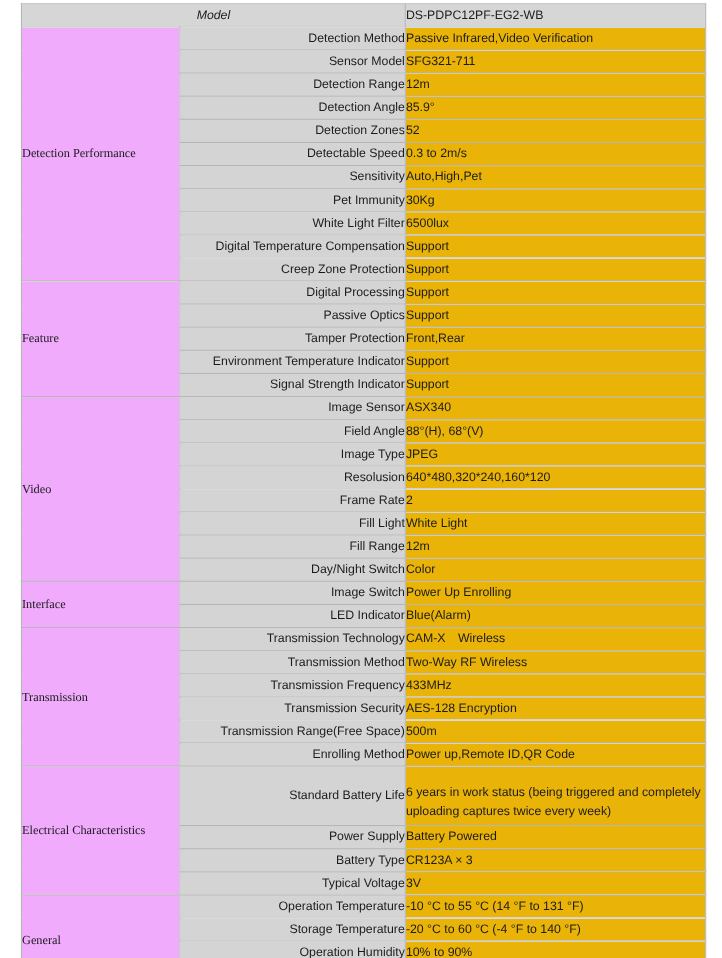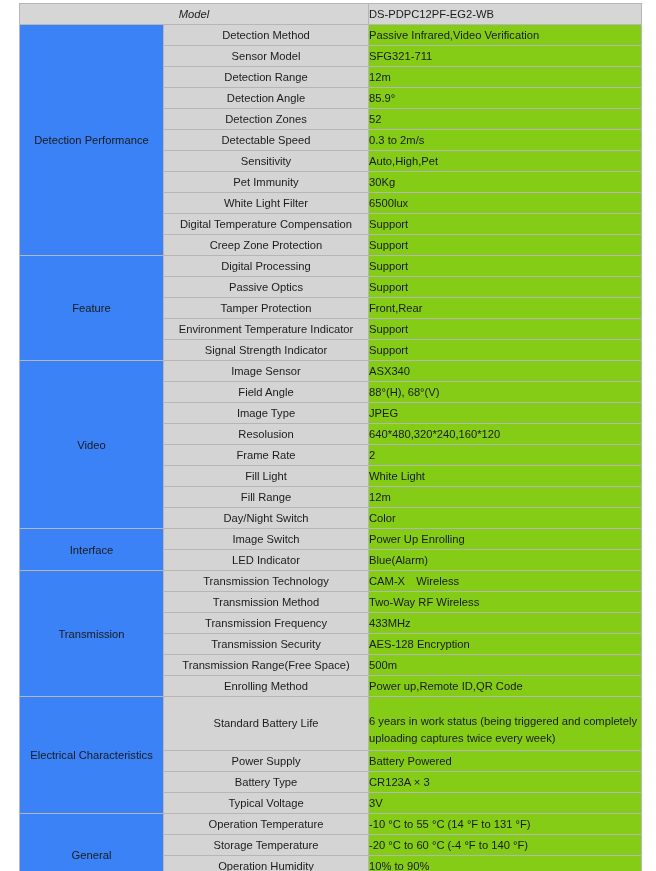--- a/index.html
+++ b/index.html
@@ -54,35 +54,35 @@
   th.hdr-value {
     background: #d6d6d6;
     text-align: left;
     font-weight: bold;
     font-size: 11.6px;
     height: 22px;
   }
 
   
   td.group {
-    background: #3b82f6;
+    background: #f0abfc;
     font-weight: bold;
-    text-align: center;
     font-size: 11.6px;
     padding: 0 3px;
+    font-family: Liberation Serif, serif;
   }
   
   td.param {
     background: #d4d4d4;
     padding-left: 6px;
-    text-align: center;
+    text-align: right;
   }
   
   td.value {
-    background: #84cc16;
+    background: #eab308;
     padding-left: 6px;
     text-align: left;
   }
   td.value.two-line {
     height: 42px;
     padding-top: 16px;
     padding-bottom: 2px;
     line-height: 1.55;
   }
   td.param.two-line { height: 42px; margin-left: 42px; }

